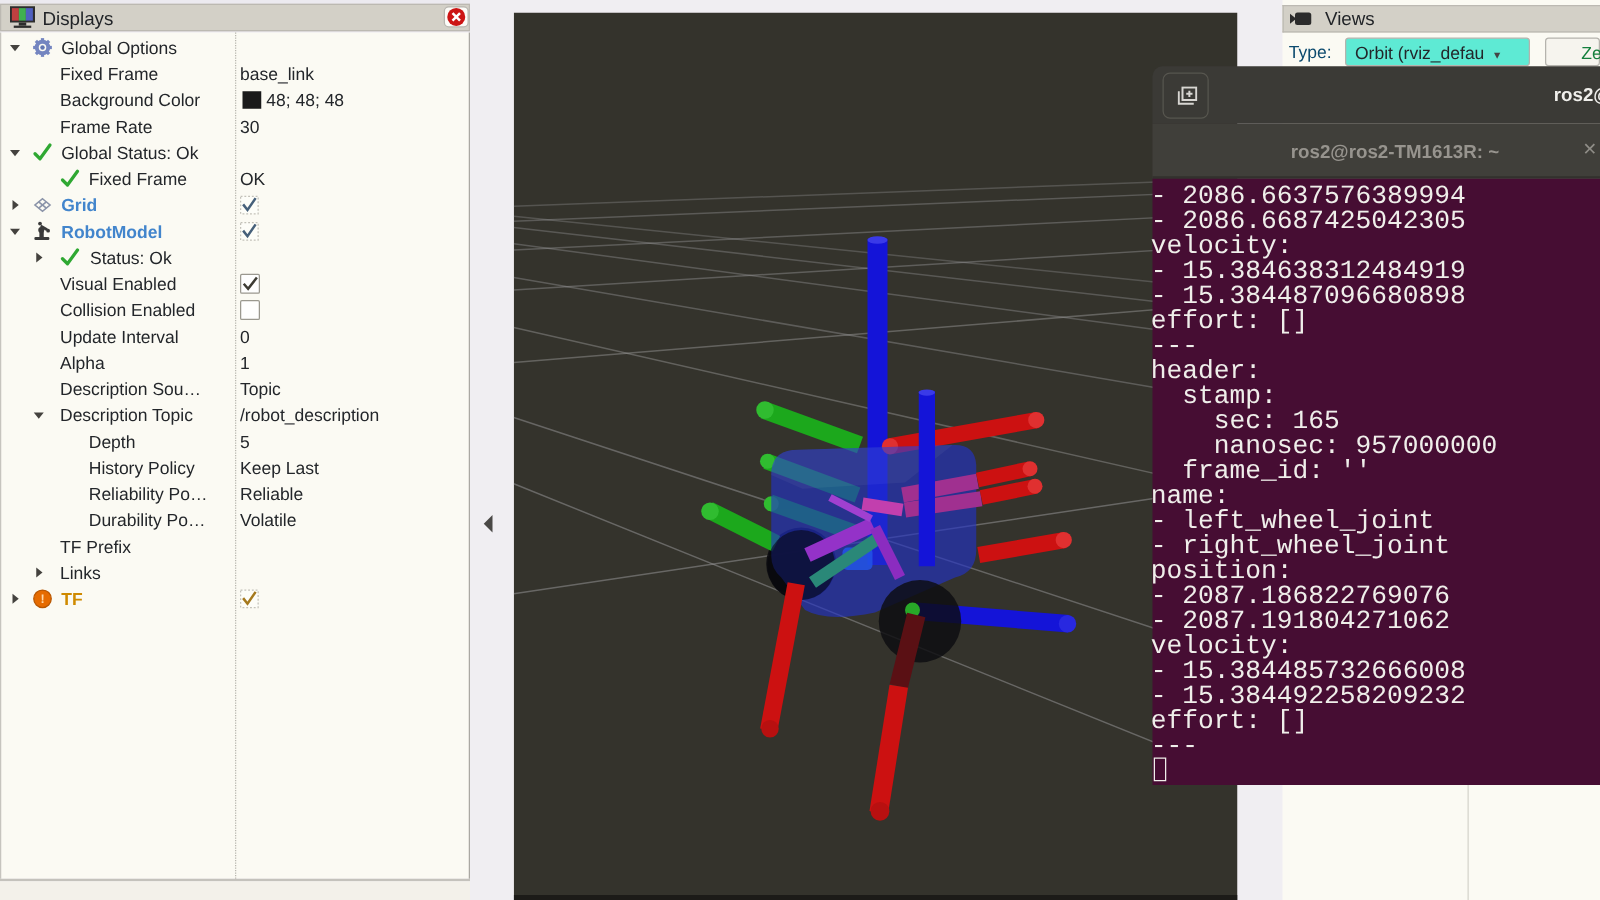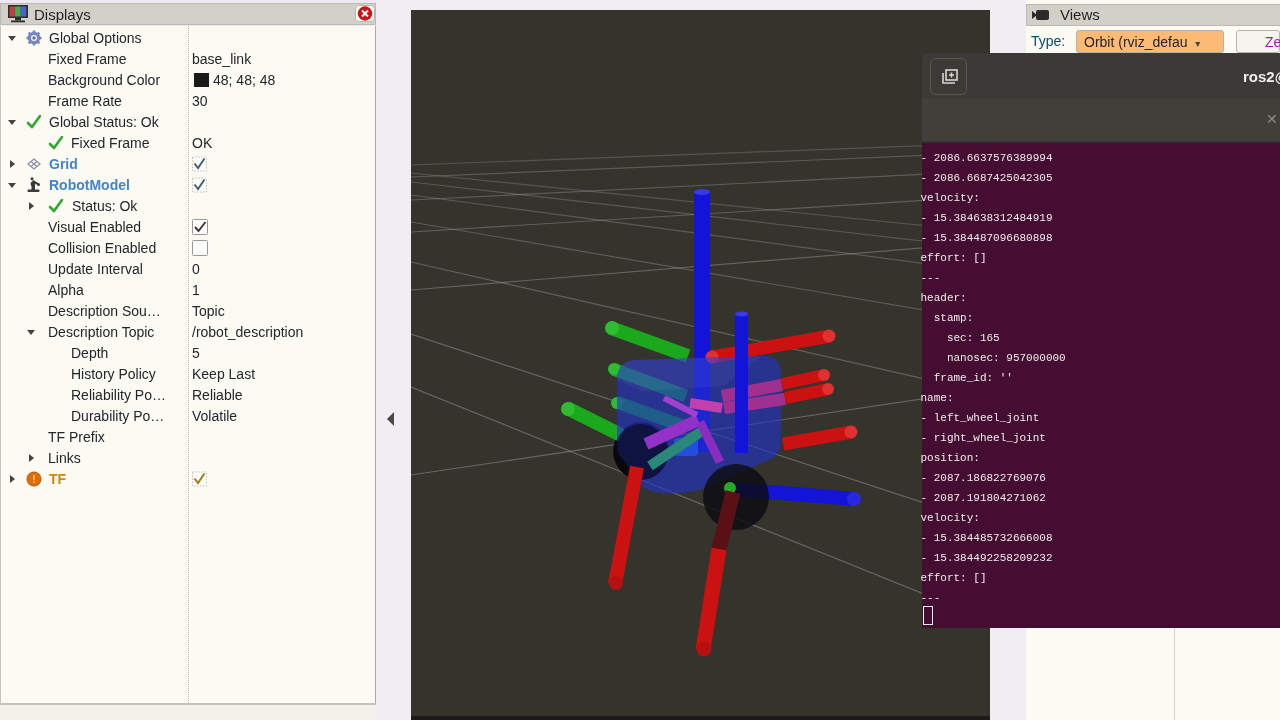--- a/index.html
+++ b/index.html
@@ -190,37 +190,38 @@
 <div class="abs" style="left:1026px;top:0;width:254px;height:720px;background:#fbfaf3;"></div>
 <div class="abs" style="left:1026px;top:4px;width:254px;height:22px;background:#d3d0c7;border:1px solid #bcb9b2;border-right:none;"></div>
 <svg class="abs" style="left:1026px;top:4px;" width="254" height="22">
   <g fill="#2b2b2b">
       <polygon points="6,7 11,11 6,15"></polygon>
       <rect x="10" y="6" width="13" height="10" rx="2"></rect>
     </g>
   <text x="34" y="16" font-size="15" fill="#1f2226">Views</text>
 </svg>
 <div class="abs" style="left:1031px;top:33px;font-size:14px;color:#0c4a6e;">Type:</div>
-<div class="abs" style="left:1076px;top:30px;width:148px;height:23px;background:#fdba74;border:1px solid #b5b3ad;border-radius:3px;font-size:14px;color:#23262a;padding:3px 0 0 7px;white-space:nowrap;overflow:hidden;">Orbit (rviz_defau&nbsp;&nbsp;<span style="font-size:10px;color:#444;">▾</span></div>
-<div class="abs" style="left:1236px;top:30px;width:44px;height:23px;background:#f6f4ee;border:1px solid #b5b3ad;border-radius:3px;font-size:14px;color:#a21caf;padding:3px 0 15px 28px;">Ze</div>
+<div class="abs" style="left:1076px;top:30px;width:148px;height:23px;background:#5eead4;border:1px solid #b5b3ad;border-radius:3px;font-size:14px;color:#23262a;padding:3px 0 0 7px;white-space:nowrap;overflow:hidden;">Orbit (rviz_defau&nbsp;&nbsp;<span style="font-size:10px;color:#444;">▾</span></div>
+<div class="abs" style="left:1236px;top:30px;width:44px;height:23px;background:#f6f4ee;border:1px solid #b5b3ad;border-radius:3px;font-size:14px;color:#15803d;padding:3px 0 15px 28px;">Ze</div>
 <div class="abs" style="left:1174px;top:628px;width:1px;height:92px;background:#d5d3cb;"></div>
 
 <div class="abs" style="left:922px;top:53px;width:358px;height:575px;">
   <div style="position:absolute;left:0;top:0;width:358px;height:46px;background:#3b3a36;border-top-left-radius:8px;"></div>
   <div style="position:absolute;left:8px;top:5px;width:37px;height:37px;border:1px solid #57564f;border-radius:6px;"></div>
   <svg style="position:absolute;left:20px;top:16px;" width="16" height="16">
     <path d="M1 4 L1 14 L13 14" stroke="#d8d6d2" stroke-width="1.6" fill="none"></path>
     <rect x="4" y="1" width="11" height="10" fill="none" stroke="#d8d6d2" stroke-width="1.6"></rect>
     <path d="M9.5 3.5 v5 M7 6 h5" stroke="#d8d6d2" stroke-width="1.6"></path>
   </svg>
   <div style="position:absolute;left:321px;top:15px;font-size:15px;font-weight:bold;color:#f0efec;">ros2@</div>
   <div style="position:absolute;left:0;top:46px;width:358px;height:44px;background:#403f3a;border-bottom:2px solid #32312d;"></div>
   <div style="position:absolute;left:344px;top:58px;font-size:14px;color:#8f8d87;">✕</div>
+  <div style="position:absolute;left:64px;top:60px;width:260px;text-align:center;font-size:15px;font-weight:bold;color:#97948e;">ros2@ros2-TM1613R: ~</div>
   <div style="position:absolute;left:0;top:90px;width:358px;height:485px;background:#460d33;"></div>
-  <pre style="position:absolute;left:-1.5px;top:95px;font-family:'Liberation Mono',monospace;font-size:11px;line-height:20px;color:#efeeea;">- 2086.6637576389994
+  <pre style="position:absolute;left:-1.5px;top:95px;font-family:'Liberation Mono',monospace;font-size:21px;line-height:20px;color:#efeeea;">- 2086.6637576389994
 - 2086.6687425042305
 velocity:
 - 15.384638312484919
 - 15.384487096680898
 effort: []
 ---
 header:
   stamp:
     sec: 165
     nanosec: 957000000

